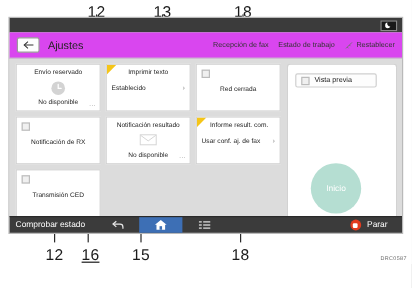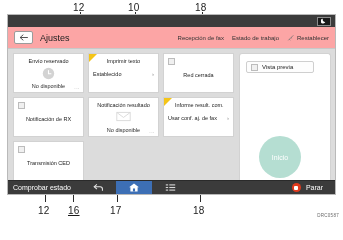--- a/index.html
+++ b/index.html
@@ -7,21 +7,21 @@
     width: 343px; height: 220px;
     background: #ffffff;
     font-family: "Liberation Sans", sans-serif;
     overflow: hidden;
   }
   #root { position: relative; width: 343px; height: 220px; background:#fff; }
 
   
   .callout-num {
     position: absolute;
-    font-size: 10px;
+    font-size: 13px;
     color: #1b1b1b;
     font-family: "Liberation Sans", sans-serif;
     letter-spacing: .2px;
   }
   .leader {
     position: absolute;
     width: 1px;
     background: #2a2a2a;
   }
 
@@ -45,21 +45,21 @@
     width: 14px; height: 9px; margin-right: 4px;
     background: #1a1a1a; border:1px solid #8a8a8a;
     display:flex; align-items:center; justify-content:center;
   }
   .moon-badge svg { display:block; }
 
   
   .header {
     position:absolute; left:0; top:12px;
     width:100%; height:22px;
-    background:#fca5a5;
+    background:#d946ef;
     border-bottom:1px solid #c8c8c8;
     display:flex; align-items:center;
   }
   .back-btn {
     margin-left:6px;
     width:19px; height:13px;
     border:1px solid #9b9b9b; border-radius:2px;
     background:#fdfdfd;
     display:flex; align-items:center; justify-content:center;
   }
@@ -211,36 +211,36 @@
 </style>
 </head>
 <body>
 
 <div id="root">
 
   <div>
     <div class="callout-num" style="left:73px; top:2px;">12</div>
     <div class="leader" style="left:80px; top:12px; height:48px;"></div>
 
-    <div class="callout-num" style="left:128px; top:2px;">10</div>
+    <div class="callout-num" style="left:128px; top:2px;">13</div>
     <div class="leader" style="left:135px; top:12px; height:48px;"></div>
 
     <div class="callout-num" style="left:195px; top:2px;">18</div>
     <div class="leader" style="left:202px; top:12px; height:48px;"></div>
   </div>
 
   <div>
     <div class="leader" style="left:45px; top:140px; height:62px;"></div>
     <div class="callout-num" style="left:38px; top:205px;">12</div>
 
     <div class="leader" style="left:73px; top:165px; height:37px;"></div>
     <div class="callout-num" style="left:68px; top:205px;text-decoration:underline;">16</div>
 
     <div class="leader" style="left:117px; top:140px; height:62px;"></div>
-    <div class="callout-num" style="left:110px; top:205px;">17</div>
+    <div class="callout-num" style="left:110px; top:205px;">15</div>
 
     <div class="leader" style="left:200px; top:140px; height:62px;"></div>
     <div class="callout-num" style="left:193px; top:205px;text-align:center;">18</div>
   </div>
 
   <div id="panel">
 
     <div class="status-strip">
       <div class="moon-badge">
         <svg width="6" height="6" viewBox="0 0 10 10">

